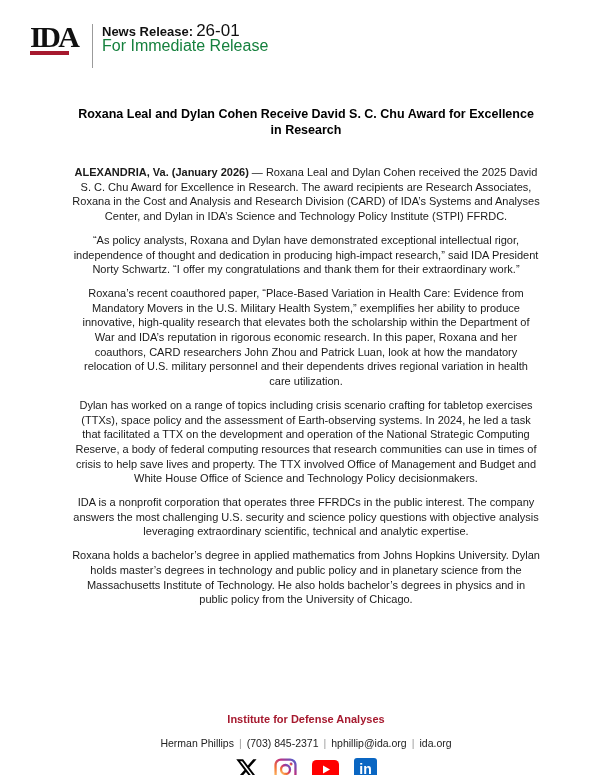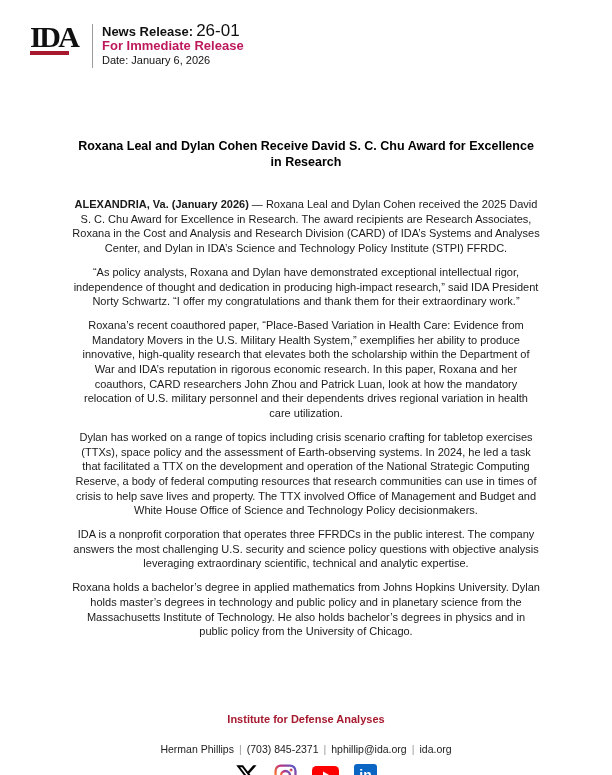--- a/index.html
+++ b/index.html
@@ -45,34 +45,33 @@
     height: 44px;
     background: #9b9b9b;
     margin-left: 22px;
     margin-right: 9px;
   }
   .masthead-text { padding-top: 0px; }
   .mh-line1 { font-size: 11px; line-height: 14px; color: #111111; }
   .nr-label { font-weight: 700; font-size: 13px; }
   .nr-number { font-weight: 400; font-size: 17px; text-align: center; }
   .mh-line2 {
-    font-weight: 700;
-    font-size: 13px;
+    font-weight: 400;
+    font-size: 16px;
     line-height: 14px;
-    color: #be185d;
+    color: #15803d;
   }
   .mh-line3 { font-size: 11px; line-height: 15px; color: #111111; }
 
   
   .article {
     position: absolute;
     top: 106px;
     left: 72px;
     width: 468px;
-    margin-top: 32px;
   }
   .article-title {
     font-size: 12.5px;
     font-weight: 700;
     line-height: 16px;
     text-align: center;
     color: #000000;
     margin-bottom: 27px;
   }
   .body-p {
@@ -95,21 +94,21 @@
   .footer-org {
     font-size: 11px;
     font-weight: 700;
     color: #A6192E;
     line-height: 13px;
   }
   .footer-contact {
     font-size: 10.5px;
     color: #222222;
     line-height: 14px;
-    margin-top: 16px;
+    margin-top: 10px;
   }
   .footer-contact .pipe { color: #9b9b9b; padding: 0 5px; }
   .social-row {
     margin-top: 7px;
     display: flex;
     justify-content: center;
     align-items: center;
     gap: 15px;
   }
   .social-icon {
@@ -141,21 +140,20 @@
       <div class="logo-text">IDA</div>
       <div class="logo-bar"></div>
     </div>
     <div class="masthead-divider"></div>
     <div class="masthead-text">
       <div class="mh-line1">
         <span class="nr-label">News Release:</span>
         <span class="nr-number">26-01</span>
       </div>
       <div class="mh-line2">For Immediate Release</div>
-      <div class="mh-line3">Date: January 6, 2026</div>
     </div>
   </header>
 
   <main class="article">
     <h1 class="article-title">Roxana Leal and Dylan Cohen Receive David S. C. Chu Award for Excellence in Research</h1>
 
     <p class="body-p"><span class="lead">ALEXANDRIA, Va. (January 2026)</span><span> — Roxana Leal and Dylan Cohen received the 2025 David S. C. Chu Award for Excellence in Research. The award recipients are Research Associates, Roxana in the Cost and Analysis and Research Division (CARD) of IDA’s Systems and Analyses Center, and Dylan in IDA’s Science and Technology Policy Institute (STPI) FFRDC.</span></p>
 
 
     <p class="body-p">“As policy analysts, Roxana and Dylan have demonstrated exceptional intellectual rigor, independence of thought and dedication in producing high-impact research,” said IDA President Norty Schwartz. “I offer my congratulations and thank them for their extraordinary work.”</p>

